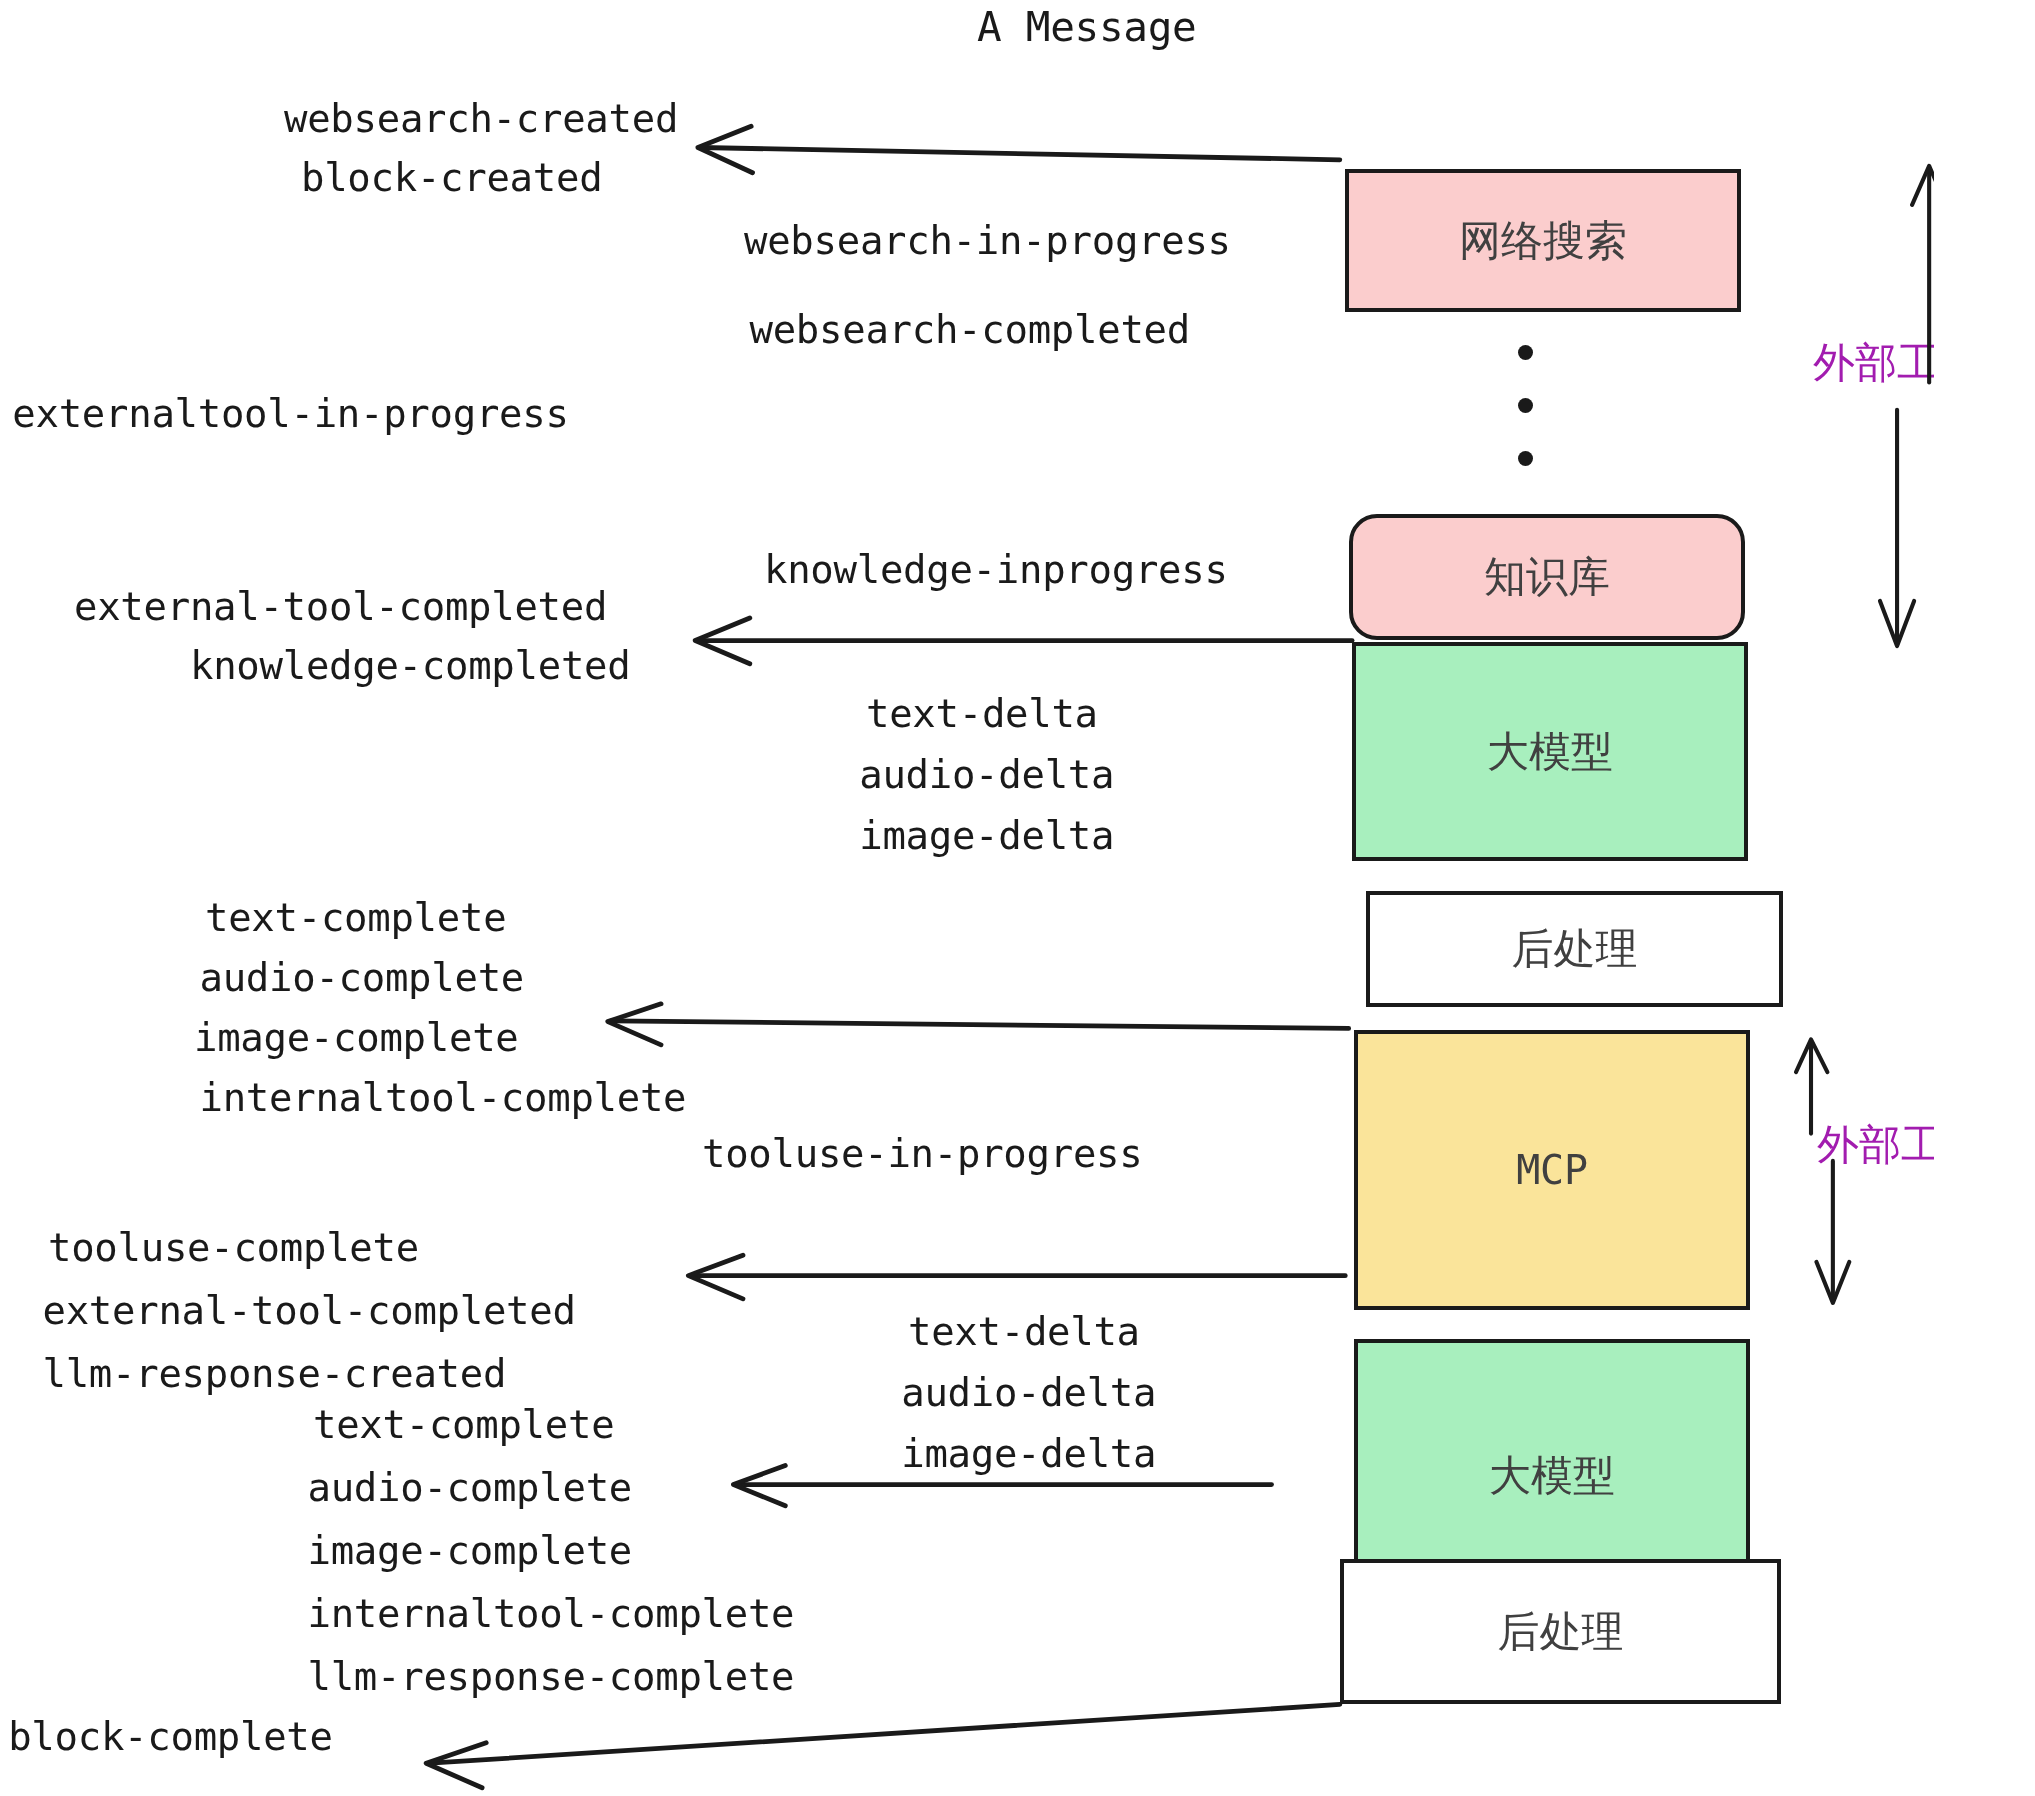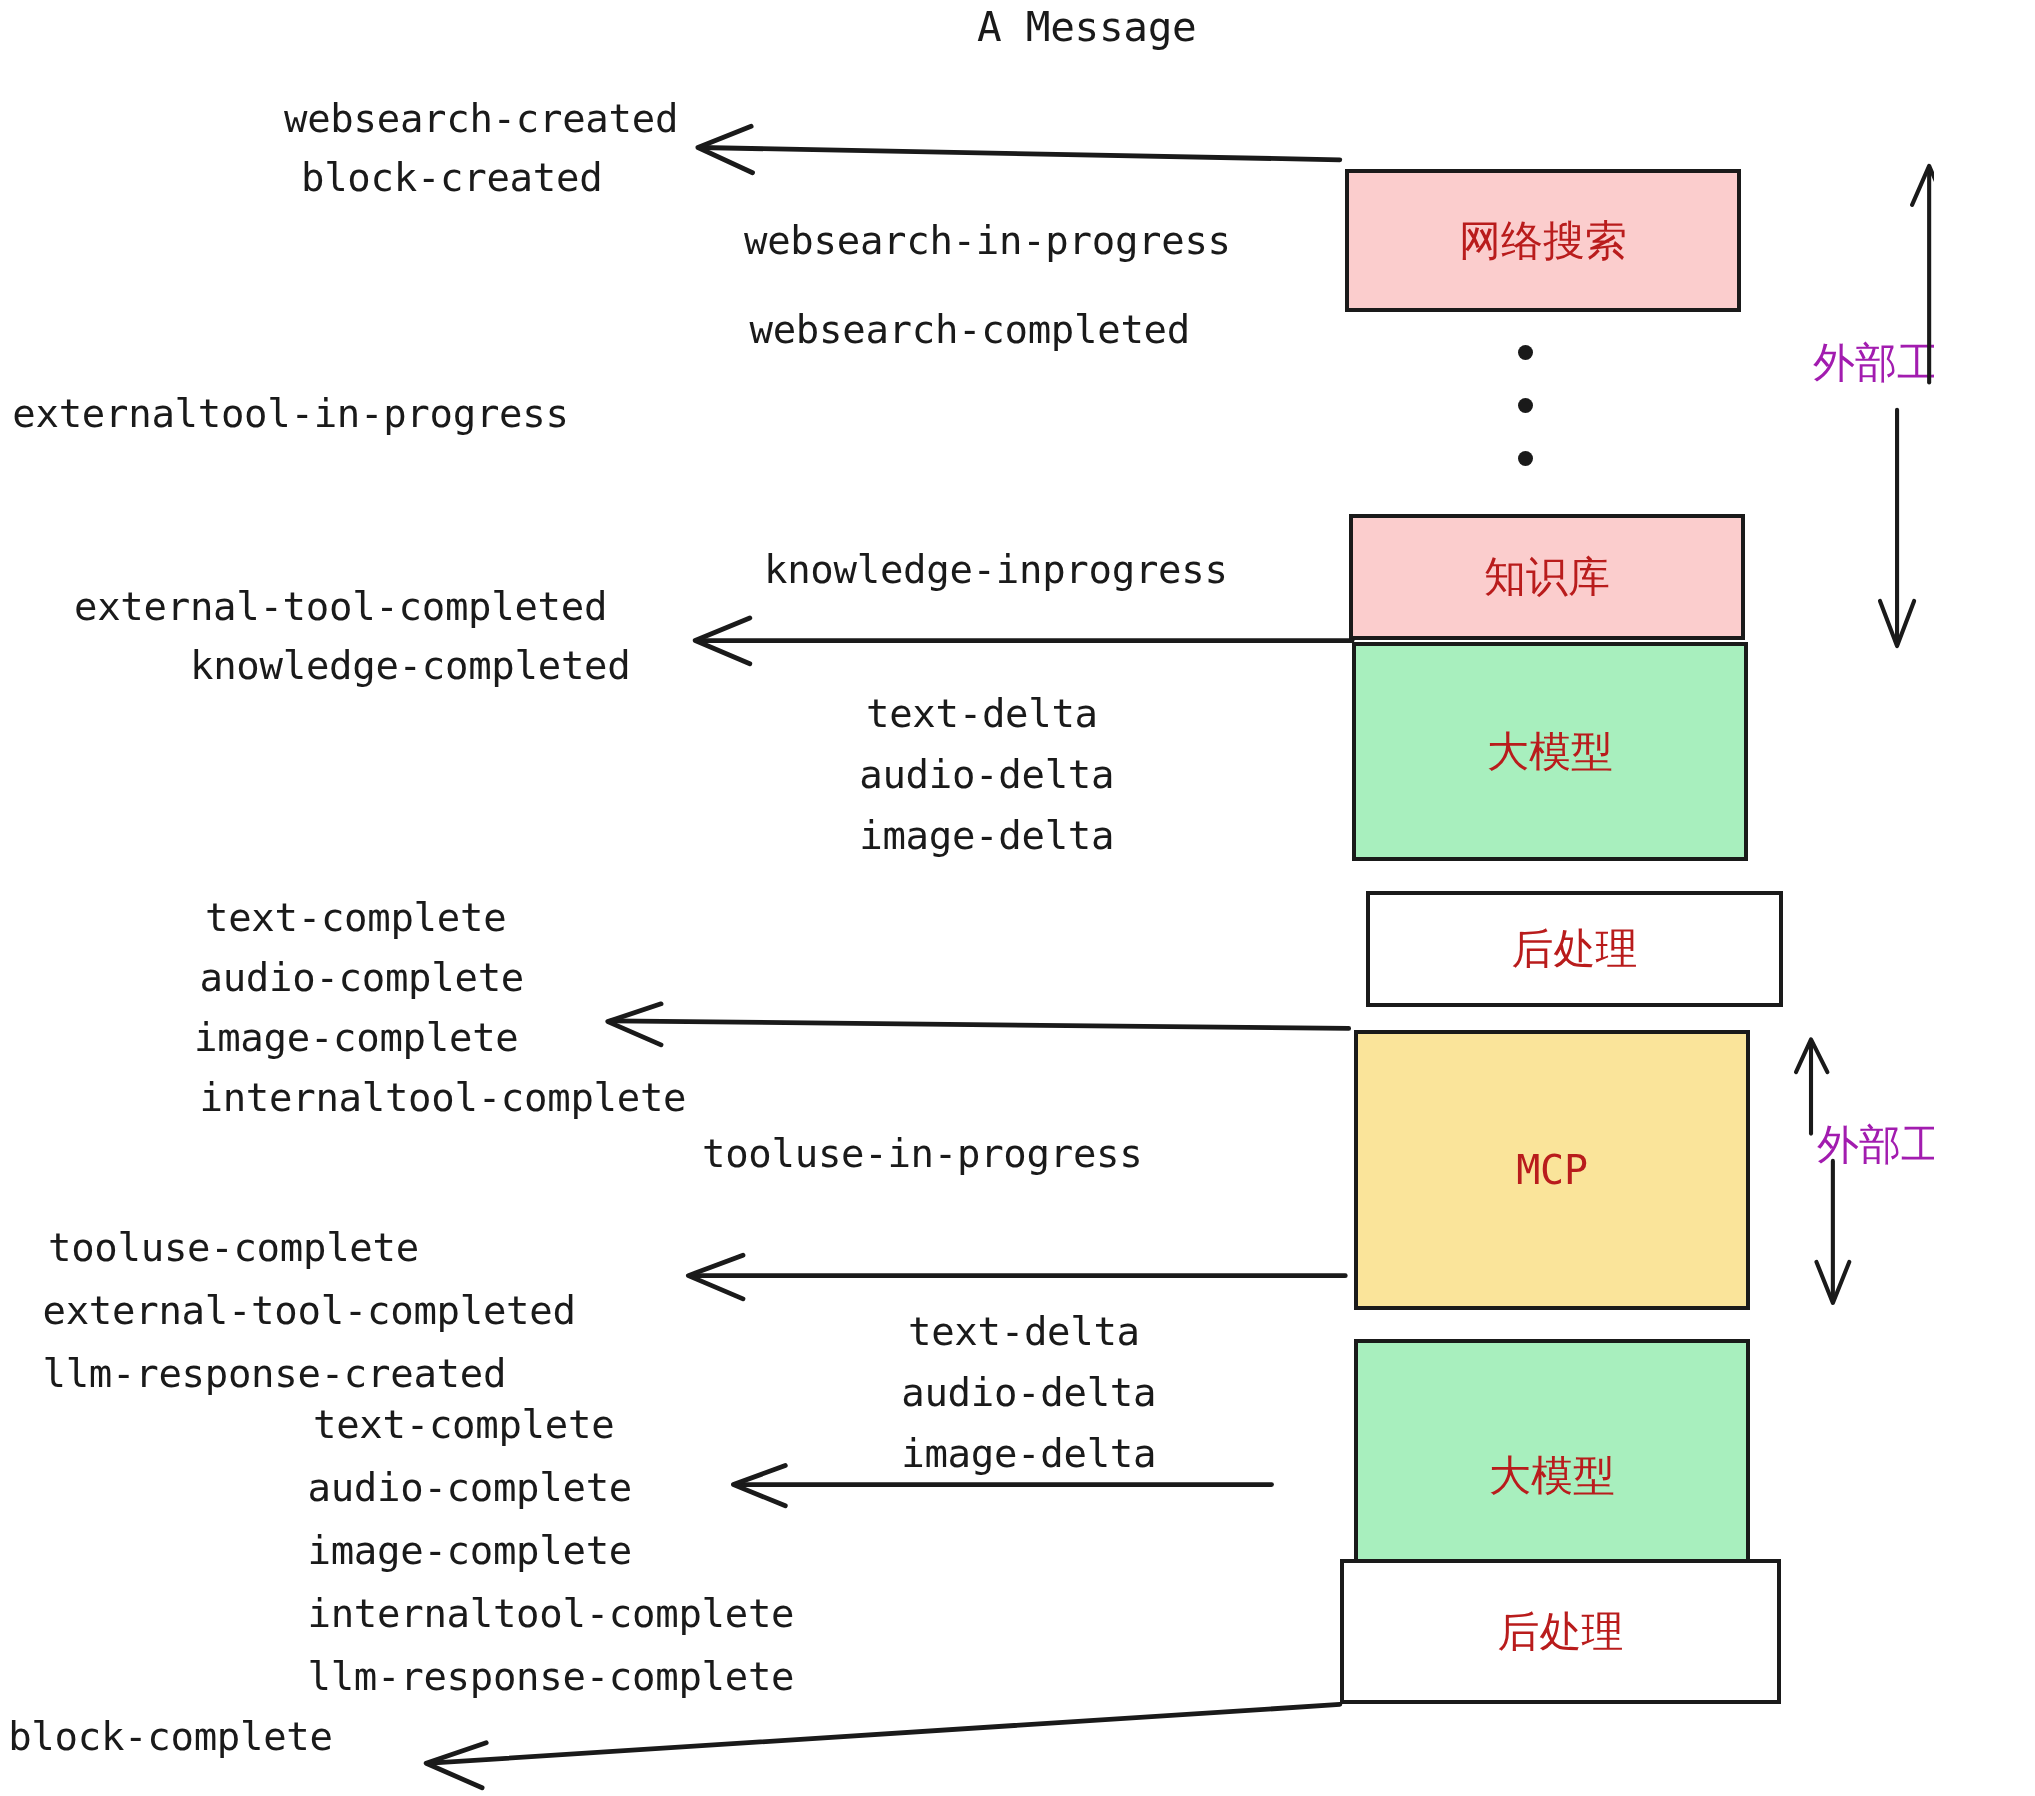--- a/index.html
+++ b/index.html
@@ -50,21 +50,21 @@
     position: absolute;
     box-sizing: border-box;
     border: 4.8px solid #1a1a1a;
     display: flex;
     align-items: center;
     justify-content: center;
   }
   .nodebox .lbl {
     font-size: 42px;
     font-family: "DejaVu Sans", "Liberation Sans", sans-serif;
-    color: #b91c1c;
+    color: #404040;
   }
   .nodebox .lbl.mono {
     font-family: "DejaVu Sans Mono", "Liberation Mono", monospace;
     font-size: 40px;
     letter-spacing: -0.3px;
   }
 
   
   .vdots {
     position: absolute;
@@ -171,21 +171,21 @@
   <div class="nodebox" style="left:1345px; top:169px; width:396px; height:143px; background:#fbcdcd;">
     <span class="lbl cjk">网络搜索</span>
   </div>
 
   <div class="vdots">
     <i></i>
     <i></i>
     <i></i>
   </div>
 
-  <div class="nodebox" style="left:1349px; top:514px; width:396px; height:126px; background:#fbcdcd;">
+  <div class="nodebox" style="left:1349px; top:514px; width:396px; height:126px; background:#fbcdcd;border-radius:28px;">
     <span class="lbl cjk">知识库</span>
   </div>
 
   <div class="nodebox" style="left:1352px; top:642px; width:396px; height:219px; background:#a8efbe;">
     <span class="lbl cjk">大模型</span>
   </div>
 
   <div class="nodebox" style="left:1366px; top:891px; width:417px; height:116px; background:#ffffff;">
     <span class="lbl cjk">后处理</span>
   </div>

